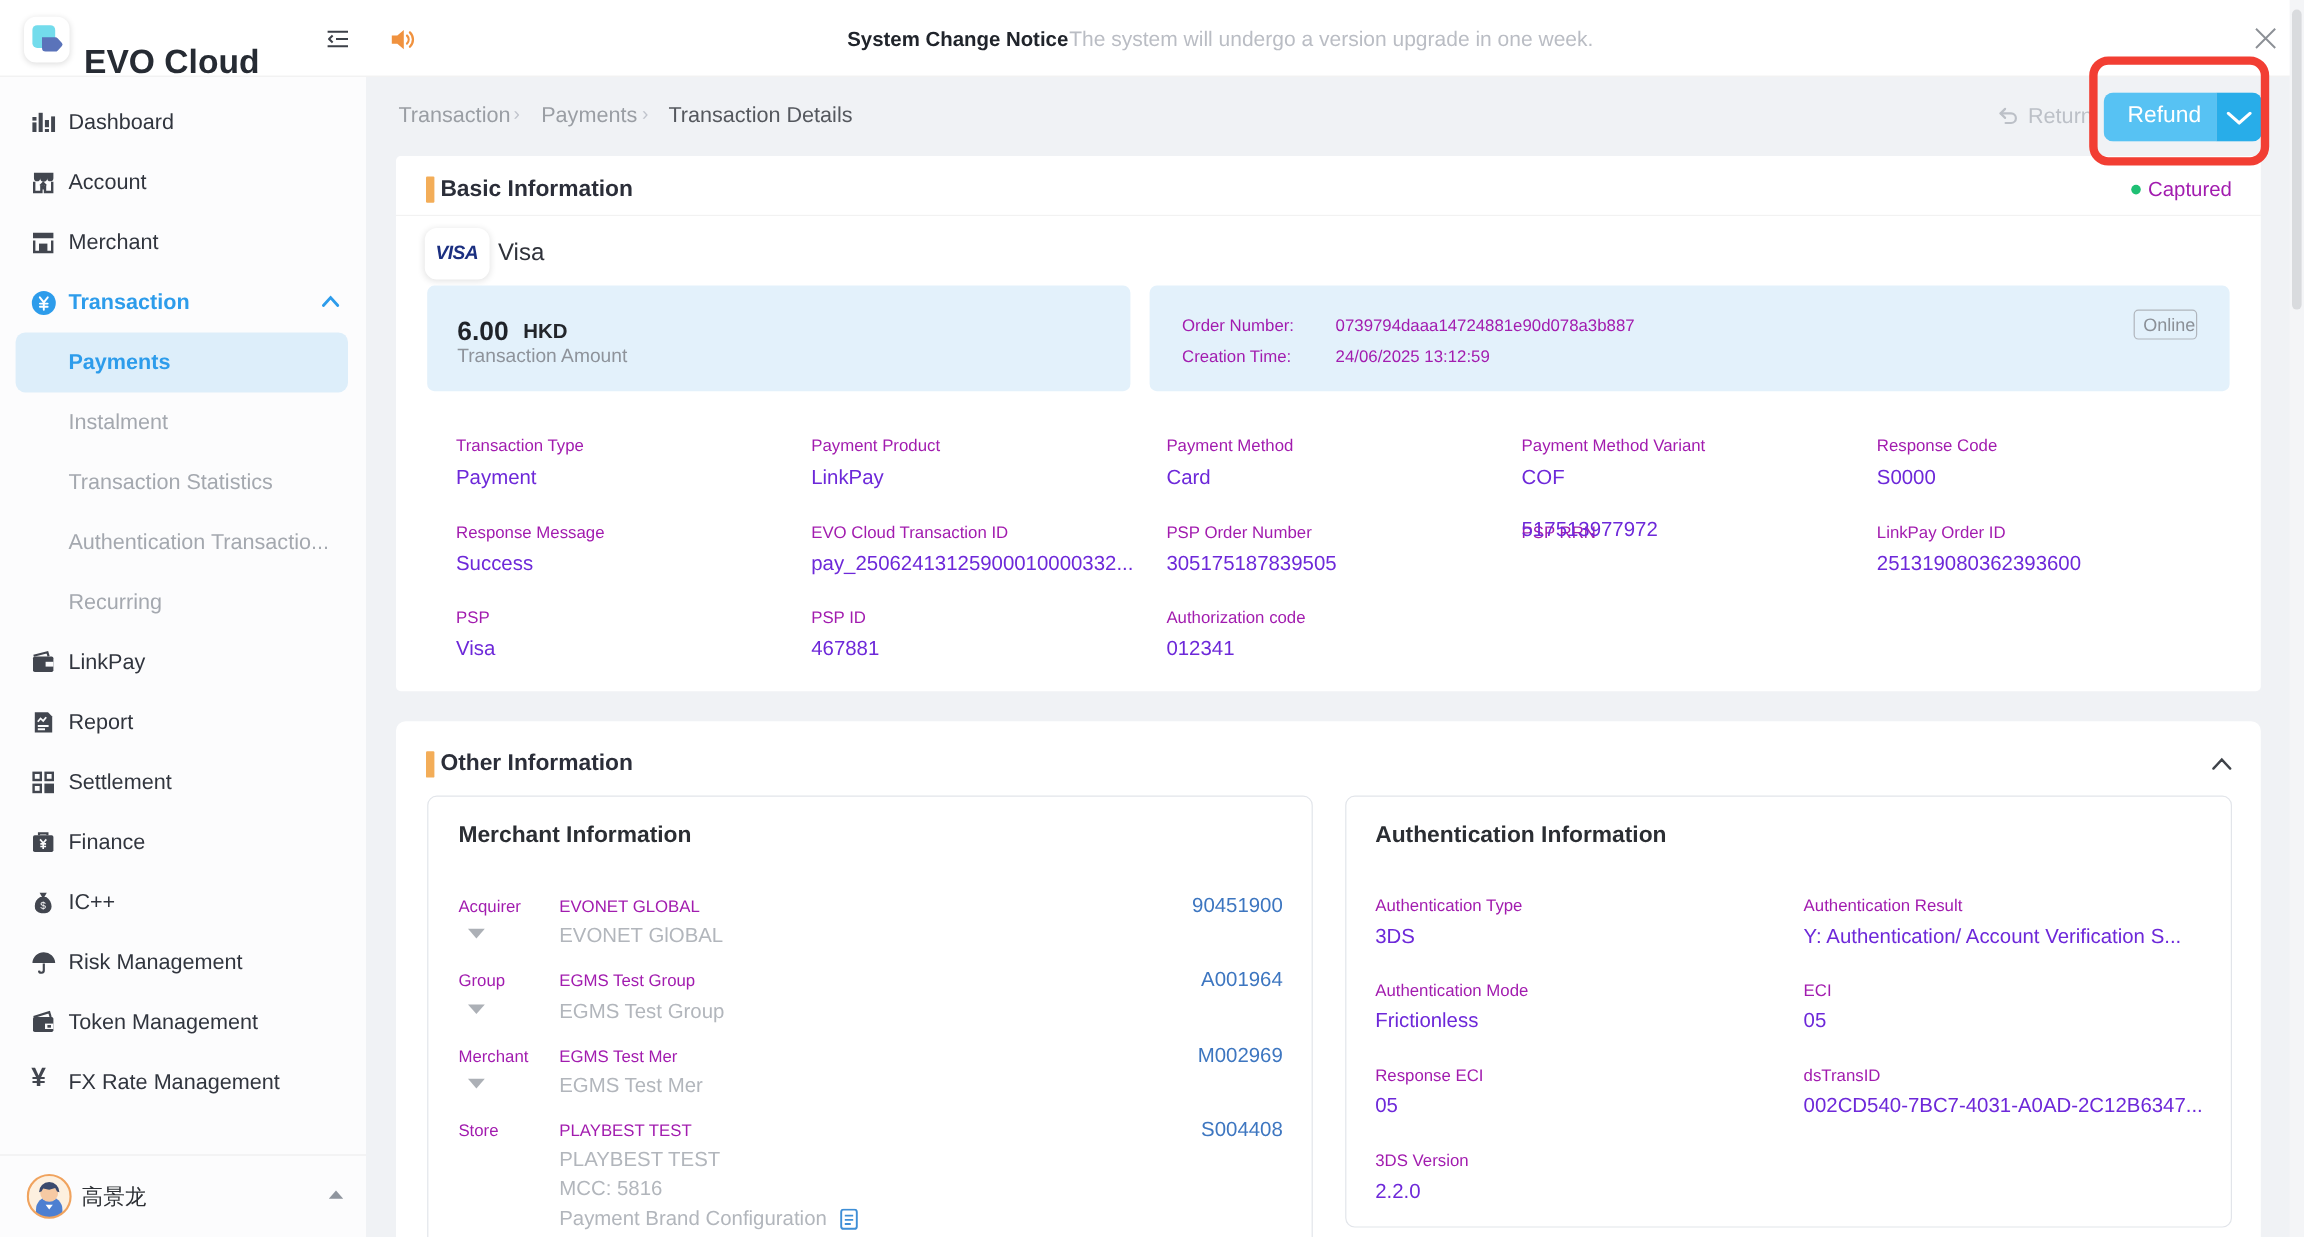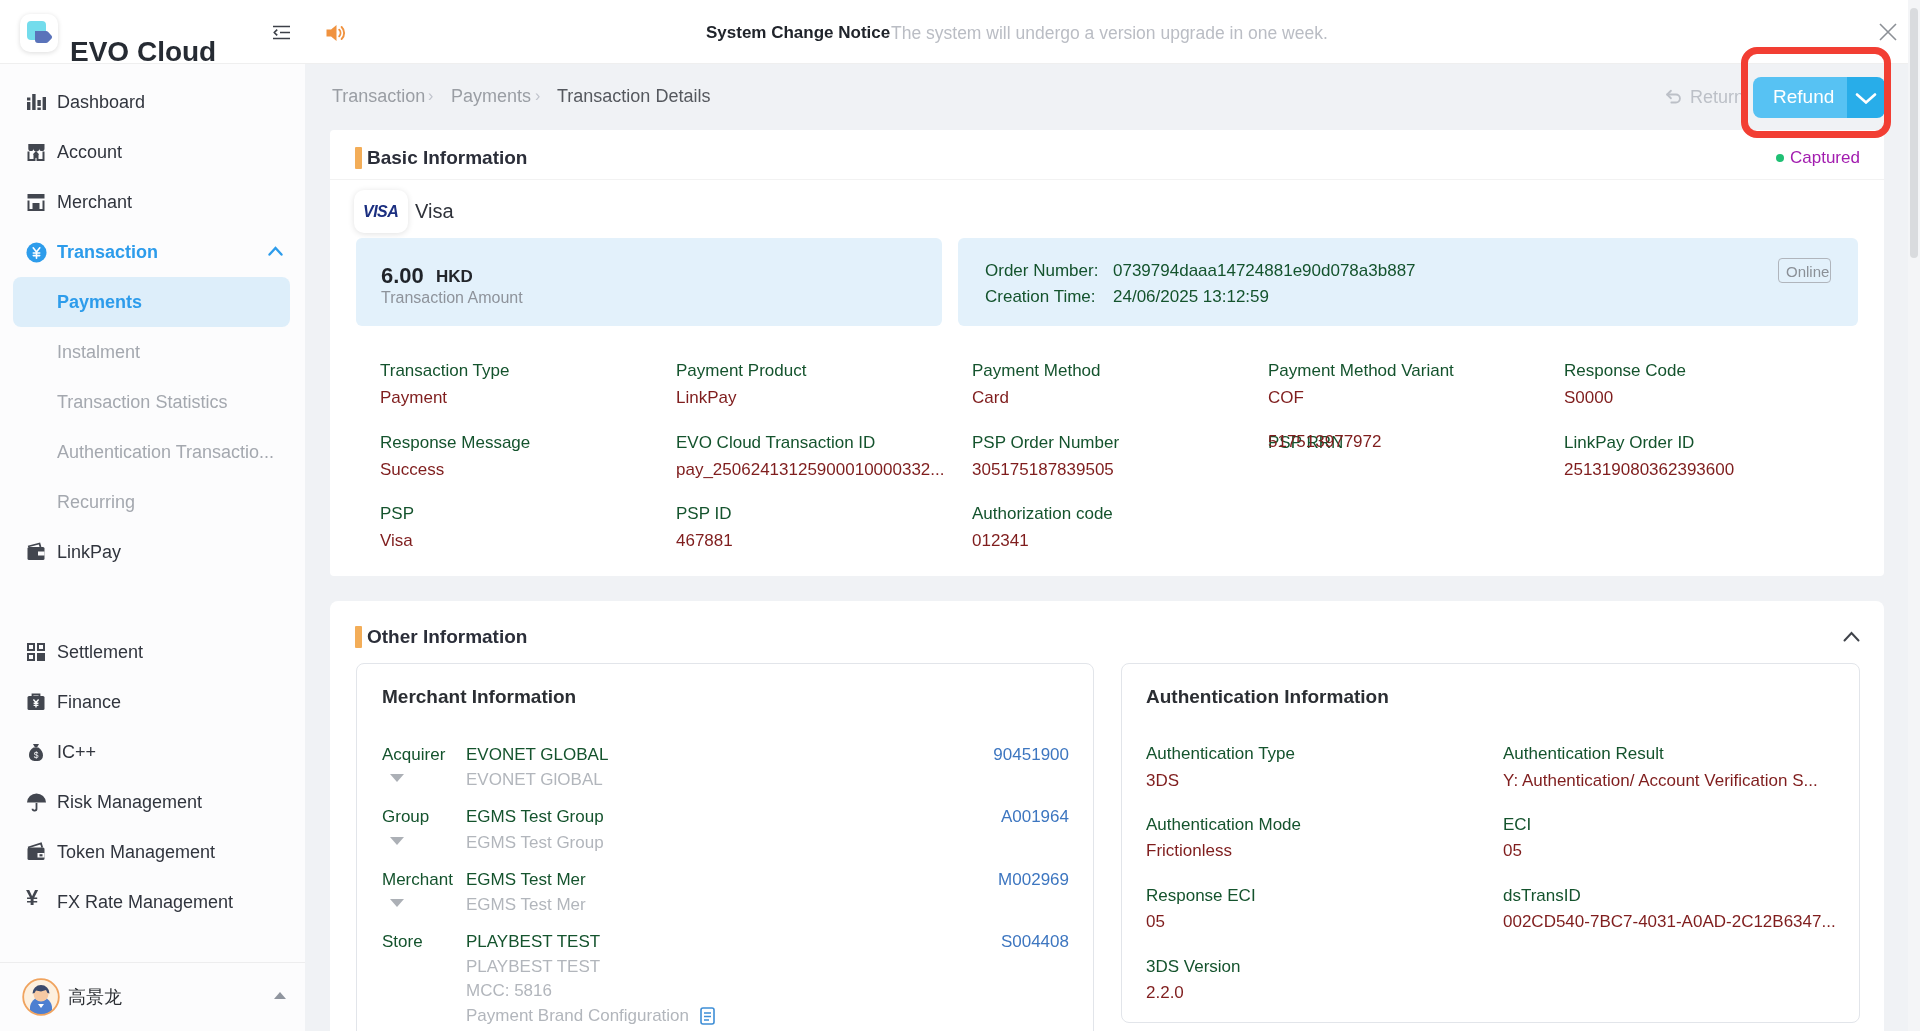--- a/index.html
+++ b/index.html
@@ -3,22 +3,22 @@
 <meta charset="utf-8">
 <style>
   * { margin:0; padding:0; box-sizing:border-box; }
   html,body { width:1920px; height:1031px; overflow:hidden; }
   body { font-family:"Liberation Sans", sans-serif; background:#f0f2f5; position:relative; }
   .abs { position:absolute; }
   .t { position:absolute; white-space:nowrap; transform:translateY(-50%); }
   .card { position:absolute; background:#fff; border-radius:4px; }
   .obar { position:absolute; width:7px; height:22px; background:#f3ad58; border-radius:1px; }
   .ctitle { position:absolute; white-space:nowrap; transform:translateY(-50%); font-size:19px; font-weight:bold; color:#2b2e39; }
-  .lbl { color:#14532d; font-size:17px; }
-  .val { color:#7f1d1d; font-size:17px; }
+  .lbl { color:#a21caf; font-size:14px; }
+  .val { color:#6d28d9; font-size:17px; }
   .sub { color:#b2b6bc; font-size:17px; }
   .lnk { color:#3d76c0; font-size:17px; }
   .bluebox { position:absolute; background:#e3f1fb; border-radius:6px; }
   .ibox { position:absolute; background:#fff; border:1px solid #e2e5ea; border-radius:8px; }
   .tri { position:absolute; width:0; height:0; border-left:7px solid transparent; border-right:7px solid transparent; border-top:8px solid #acb0b6; }
   .mi { position:absolute; left:0; width:305px; height:50px; }
   .mi svg, .mi .micon { position:absolute; left:26px; top:15px; }
   .mi .mtxt { position:absolute; left:57px; top:25px; transform:translateY(-50%); font-size:18px; color:#31353e; }
   .smtxt { position:absolute; left:57px; transform:translateY(-50%); font-size:18px; color:#a4a8af; }
 </style>
@@ -235,20 +235,27 @@
   <div class="smtxt" style="top:452px;">Authentication Transactio...</div>
   <div class="smtxt" style="top:502px;">Recurring</div>
 
   <div class="mi" style="top:527px;">
     <svg class="micon" width="20" height="20" viewBox="0 0 20 20">
         <path d="M2 4.5 13.5 1.5 14.5 5" fill="none" stroke="#42464f" stroke-width="1.8"></path>
         <rect x="1.5" y="5" width="17" height="13" rx="1.5" fill="#42464f"></rect>
         <rect x="12" y="9.5" width="6.5" height="4" fill="#fbfbfc"></rect>
       </svg>
     <div class="mtxt">LinkPay</div>
+  </div>
+  <div class="mi" style="top:577px;">
+    <svg class="micon" width="20" height="20" viewBox="0 0 20 20">
+        <path d="M3 1.5h11l3.5 3.5V18.5H3z" fill="#42464f"></path>
+        <path d="M5.5 9.5l2.3-2.8 2.2 2 2.5-3M5.5 13h9M5.5 15.7h6" stroke="#fbfbfc" stroke-width="1.5" fill="none"></path>
+      </svg>
+    <div class="mtxt">Report</div>
   </div>
   <div class="mi" style="top:627px;">
     <svg class="micon" width="20" height="20" viewBox="0 0 20 20" fill="none" stroke="#42464f" stroke-width="2">
         <rect x="2" y="2" width="6" height="6"></rect>
         <rect x="12" y="2" width="6" height="6"></rect>
         <rect x="2" y="12" width="6" height="6"></rect>
         <rect x="12" y="12" width="6" height="6" fill="#42464f"></rect>
       </svg>
     <div class="mtxt">Settlement</div>
   </div>

